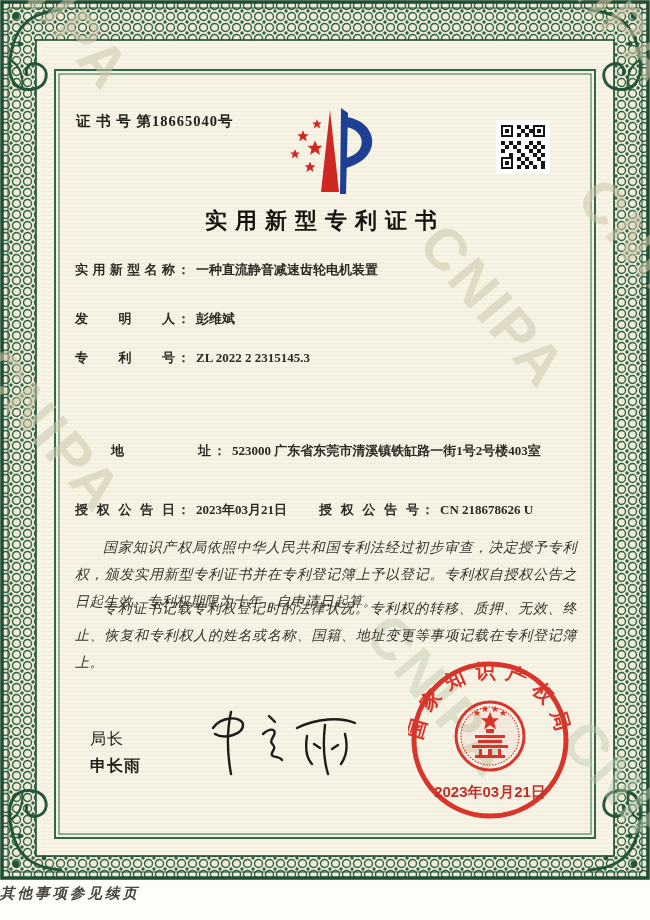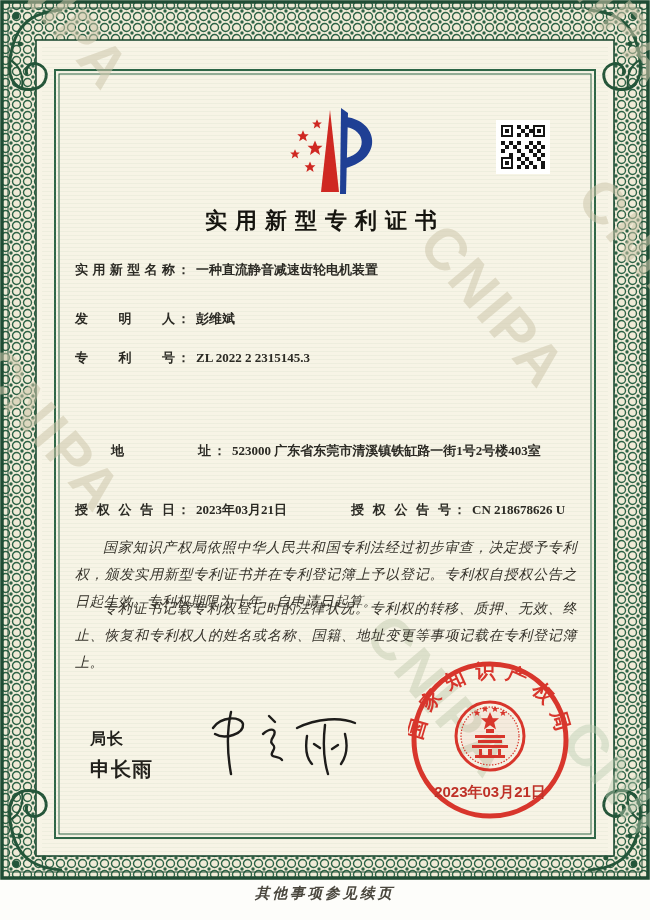--- a/index.html
+++ b/index.html
@@ -42,38 +42,38 @@
   .title{position:absolute;left:0;right:0;top:198px;z-index:3;margin:8px;text-align:center;
          font-size:22px;font-weight:700;letter-spacing:8px;color:#15140f;}
 
   .frow{position:absolute;left:75px;width:505px;z-index:3;font-size:13px;font-weight:600;
         color:#2b2a24;white-space:nowrap;}
   .flabel{display:inline-block;width:100px;text-align:justify;text-align-last:justify;
           vertical-align:bottom;}
   .fcolon{margin:0 6px 0 2px;}
   .r0{top:261px;} .r1{top:310px;} .r2{top:349px;} .r3{top:387px;} .r4{top:425px;}
   .r5{top:442px;margin-left:36px;} .r6{top:501px;}
-  .pair2{margin-left:64px;}
+  .pair2{margin-left:32px;}
 
   .body-p{position:absolute;left:75px;width:502px;z-index:3;margin:0;text-align:justify;
           font-size:14px;line-height:1.92;font-style:italic;font-weight:500;color:#35322a;
           text-indent:2em;letter-spacing:.4px;}
   .bp1{top:535px;} .bp2{top:596px;}
 
-  .signer-title{position:absolute;left:90px;top:729px;z-index:3;font-size:16px;font-weight:700;
+  .signer-title{position:absolute;left:90px;top:729px;z-index:3;font-size:16px;font-weight:400;
          color:#22211c;font-family:"Liberation Sans","DejaVu Sans",sans-serif;letter-spacing:1px;}
-  .signer-name{position:absolute;left:90px;top:756px;z-index:3;font-size:20px;font-weight:700;
+  .signer-name{position:absolute;left:90px;top:756px;z-index:3;font-size:16px;font-weight:700;
          color:#22211c;font-family:"Liberation Sans","DejaVu Sans",sans-serif;letter-spacing:1px;}
   .signature{position:absolute;left:195px;top:700px;z-index:3;}
   .seal{position:absolute;left:408px;top:658px;z-index:4;opacity:.93;}
 
   .page-num{position:absolute;left:0;right:0;top:842px;z-index:3;text-align:center;
             font-size:13.5px;color:#2e2d28;font-weight:600;letter-spacing:1px;}
   .footer-strip{position:absolute;left:0;top:880px;width:650px;height:40px;background:#fdfdfa;z-index:3;}
-  .footer-note{position:absolute;left:0;right:0;top:884px;z-index:4;text-align:center;
+  .footer-note{position:absolute;left:0;right:0;top:884px;z-index:4;
                font-size:14.5px;font-style:italic;font-weight:600;color:#4a473e;letter-spacing:3px;}
 </style>
 </head>
 <body>
 
 <div class="page">
 
   <svg class="border-svg" width="650" height="880" viewBox="0 0 650 880">
     <defs>
       <pattern id="lace" width="11" height="11" patternUnits="userSpaceOnUse">
@@ -108,20 +108,21 @@
   <div class="security"></div>
 
   <div class="wm wm1">CNIPA</div>
   <div class="wm wm2">CNIPA</div>
   <div class="wm wm3">CNIPA</div>
   <div class="wm wm4">CNIPA</div>
   <div class="wm wm5">CNIPA</div>
   <div class="wm wm6">CNIPA</div>
   <div class="wm wm7">CNIPA</div>
 
+  <div class="cert-number">证 书 号 第18665040号</div>
 
   <svg class="logo" width="110" height="94" viewBox="0 0 110 94">
     <defs>
       <path id="st" d="M0,-6 L1.8,-1.9 6,-1.9 2.8,1 4,5.6 0,2.8 -4,5.6 -2.8,1 -6,-1.9 -1.8,-1.9 Z" fill="#cf2822"></path>
     </defs>
     <polygon points="52,6 61,88 43,88" fill="#cf2822"></polygon>
     <polygon points="63,4 70,9 68,90 62,90" fill="#1f3f94"></polygon>
     <path d="M68,13 C100,17 106,54 68,64 L68,54 C90,49 88,26 68,23 Z" fill="#1f3f94"></path>
     <use href="#st" transform="translate(39,20) scale(0.8)"></use>
     <use href="#st" transform="translate(25,32) scale(0.95)"></use>

